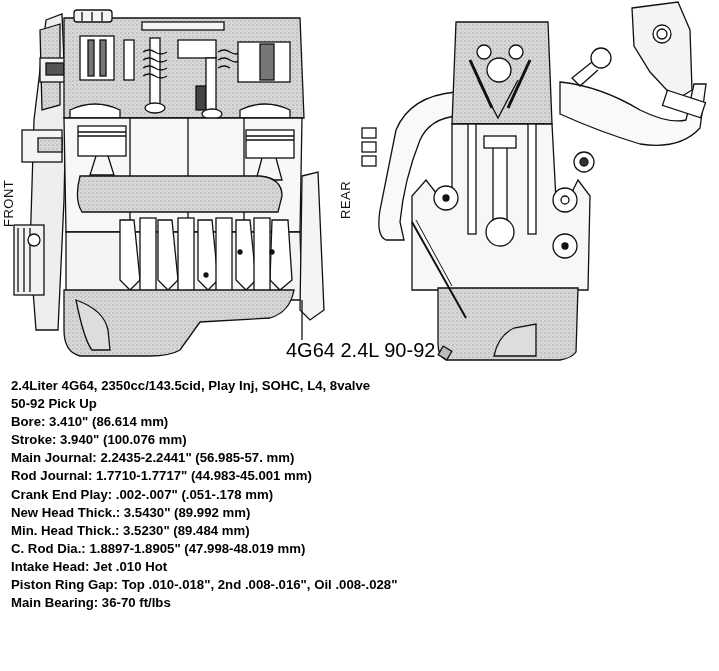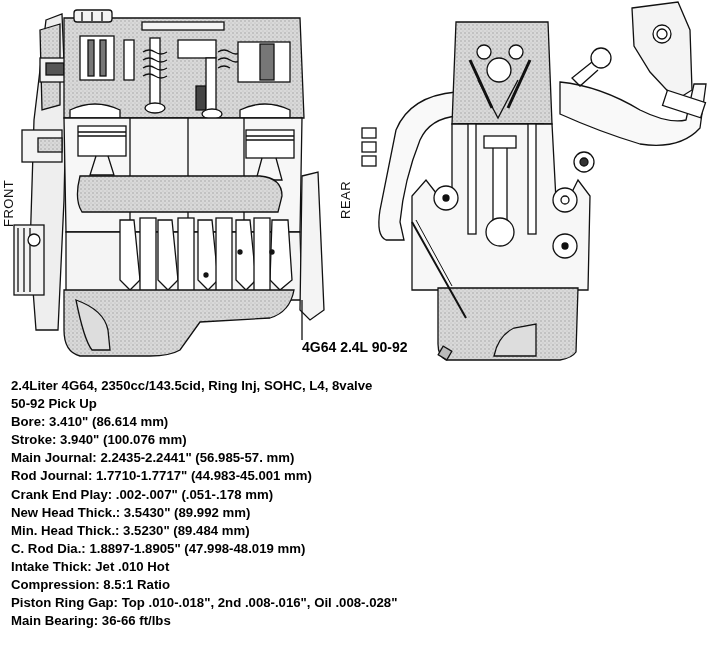--- a/index.html
+++ b/index.html
@@ -4,22 +4,22 @@
 <style>
   html, body { margin: 0; padding: 0; background: #ffffff; }
   body { width: 719px; height: 671px; position: relative; overflow: hidden;
          font-family: "Liberation Sans", sans-serif; color: #000; }
   .drawing { position: absolute; left: 0; top: 0; }
   .label-vert { position: absolute; font-family: "Liberation Sans", sans-serif;
                 font-size: 13px; color: #111; transform-origin: left top;
                 transform: rotate(-90deg); white-space: nowrap; letter-spacing: 0.5px; }
   #front-label { left: 1px; top: 227px; }
   #rear-label { left: 338px; top: 219px; }
-  #caption { position: absolute; left: 302px; top: 339px; font-weight: bold;
-             font-size: 14px; white-space: nowrap; }
+  #caption { position: absolute; left: 286px; top: 339px; font-weight: normal;
+             font-size: 20px; white-space: nowrap; }
   #specs { position: absolute; left: 11px; top: 377px; margin: 0; padding: 0; list-style: none; }
   #specs li { font-weight: bold; font-size: 13.2px; line-height: 18.1px; white-space: nowrap; }
 </style>
 </head>
 <body>
 
 <svg class="drawing" width="719" height="671" viewBox="0 0 719 671">
   <defs>
     <pattern id="stip" width="4" height="4" patternUnits="userSpaceOnUse">
       <rect width="4" height="4" fill="#d9d9d9"></rect>
@@ -153,27 +153,26 @@
     <line x1="416" y1="220" x2="452" y2="286" stroke-width="1"></line>
     <rect x="440" y="348" width="10" height="10" transform="rotate(30 445 353)" fill="#bbb"></rect>
   </g>
 </svg>
 
 <div id="front-label" class="label-vert">FRONT</div>
 <div id="rear-label" class="label-vert">REAR</div>
 <div id="caption">4G64 2.4L 90-92</div>
 
 <ul id="specs">
-  <li>2.4Liter 4G64, 2350cc/143.5cid, Ring Inj, SOHC, L4, 8valve</li>
+  <li>2.4Liter 4G64, 2350cc/143.5cid, Play Inj, SOHC, L4, 8valve</li>
   <li>50-92 Pick Up</li>
   <li>Bore: 3.410" (86.614 mm)</li>
   <li>Stroke: 3.940" (100.076 mm)</li>
   <li>Main Journal: 2.2435-2.2441" (56.985-57. mm)</li>
   <li>Rod Journal: 1.7710-1.7717" (44.983-45.001 mm)</li>
   <li>Crank End Play: .002-.007" (.051-.178 mm)</li>
   <li>New Head Thick.: 3.5430" (89.992 mm)</li>
   <li>Min. Head Thick.: 3.5230" (89.484 mm)</li>
   <li>C. Rod Dia.: 1.8897-1.8905" (47.998-48.019 mm)</li>
-  <li>Intake Thick: Jet .010 Hot</li>
-  <li>Compression: 8.5:1 Ratio</li>
+  <li>Intake Head: Jet .010 Hot</li>
   <li>Piston Ring Gap: Top .010-.018", 2nd .008-.016", Oil .008-.028"</li>
-  <li>Main Bearing: 36-66 ft/lbs</li>
+  <li>Main Bearing: 36-70 ft/lbs</li>
 </ul>
 
 </body></html>

